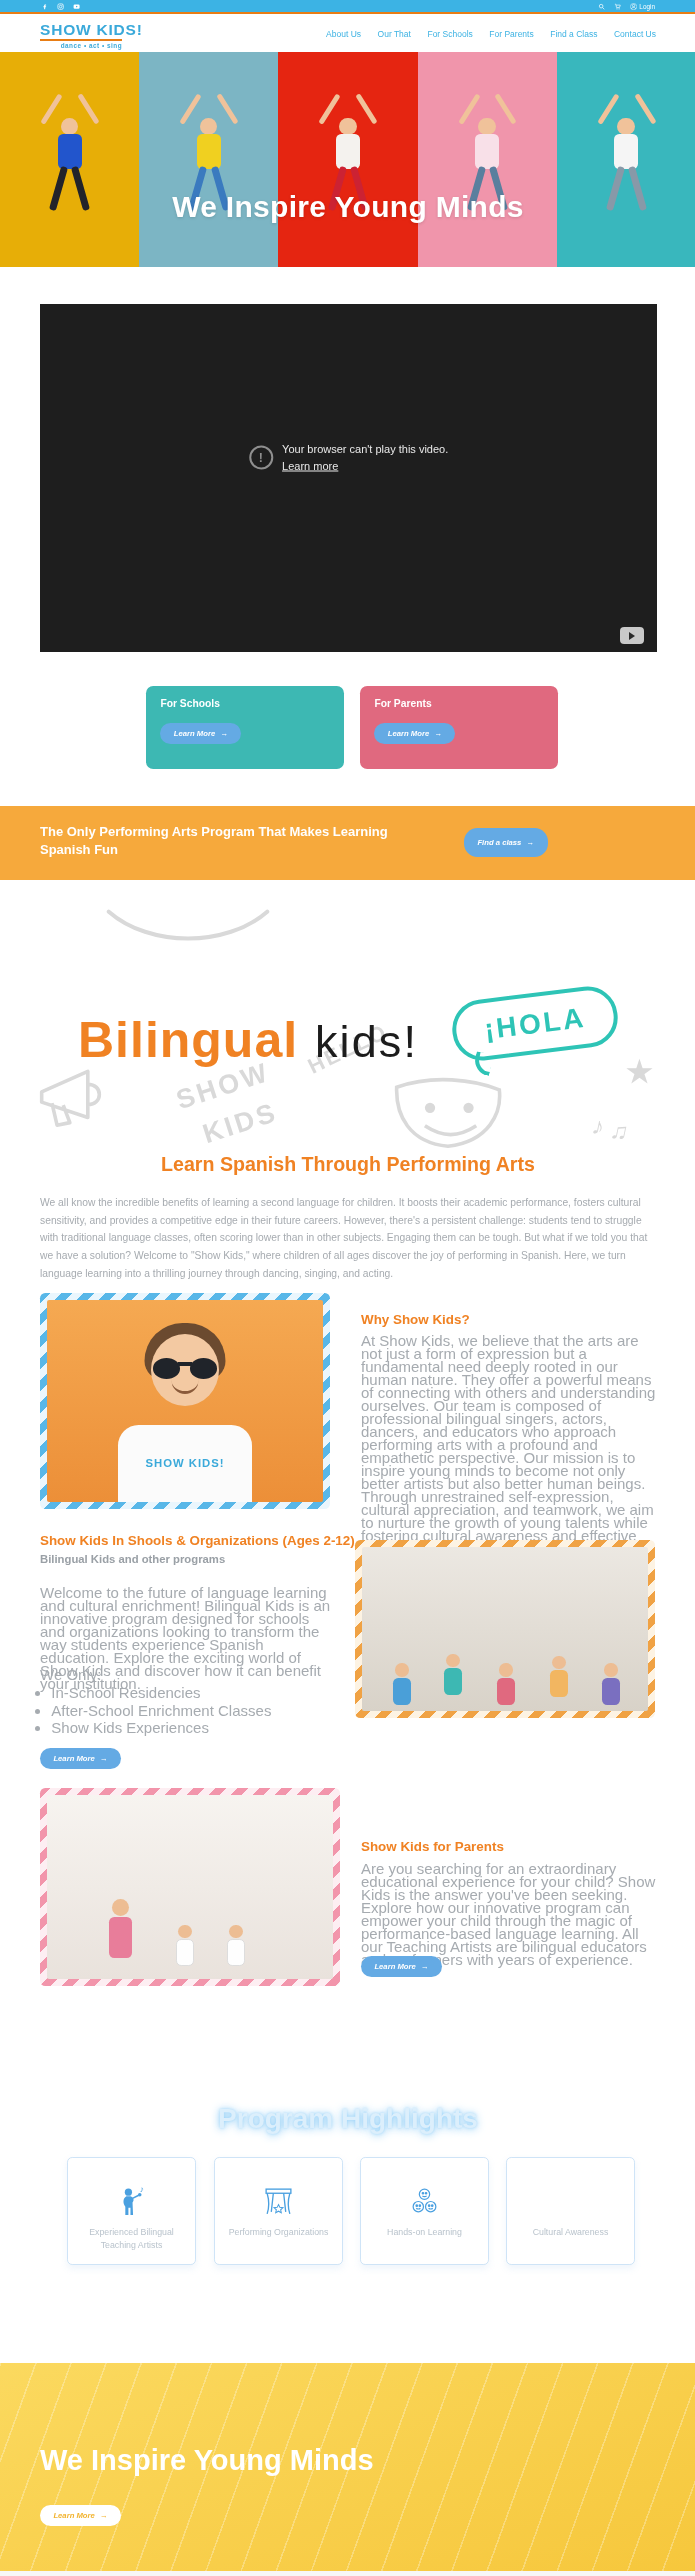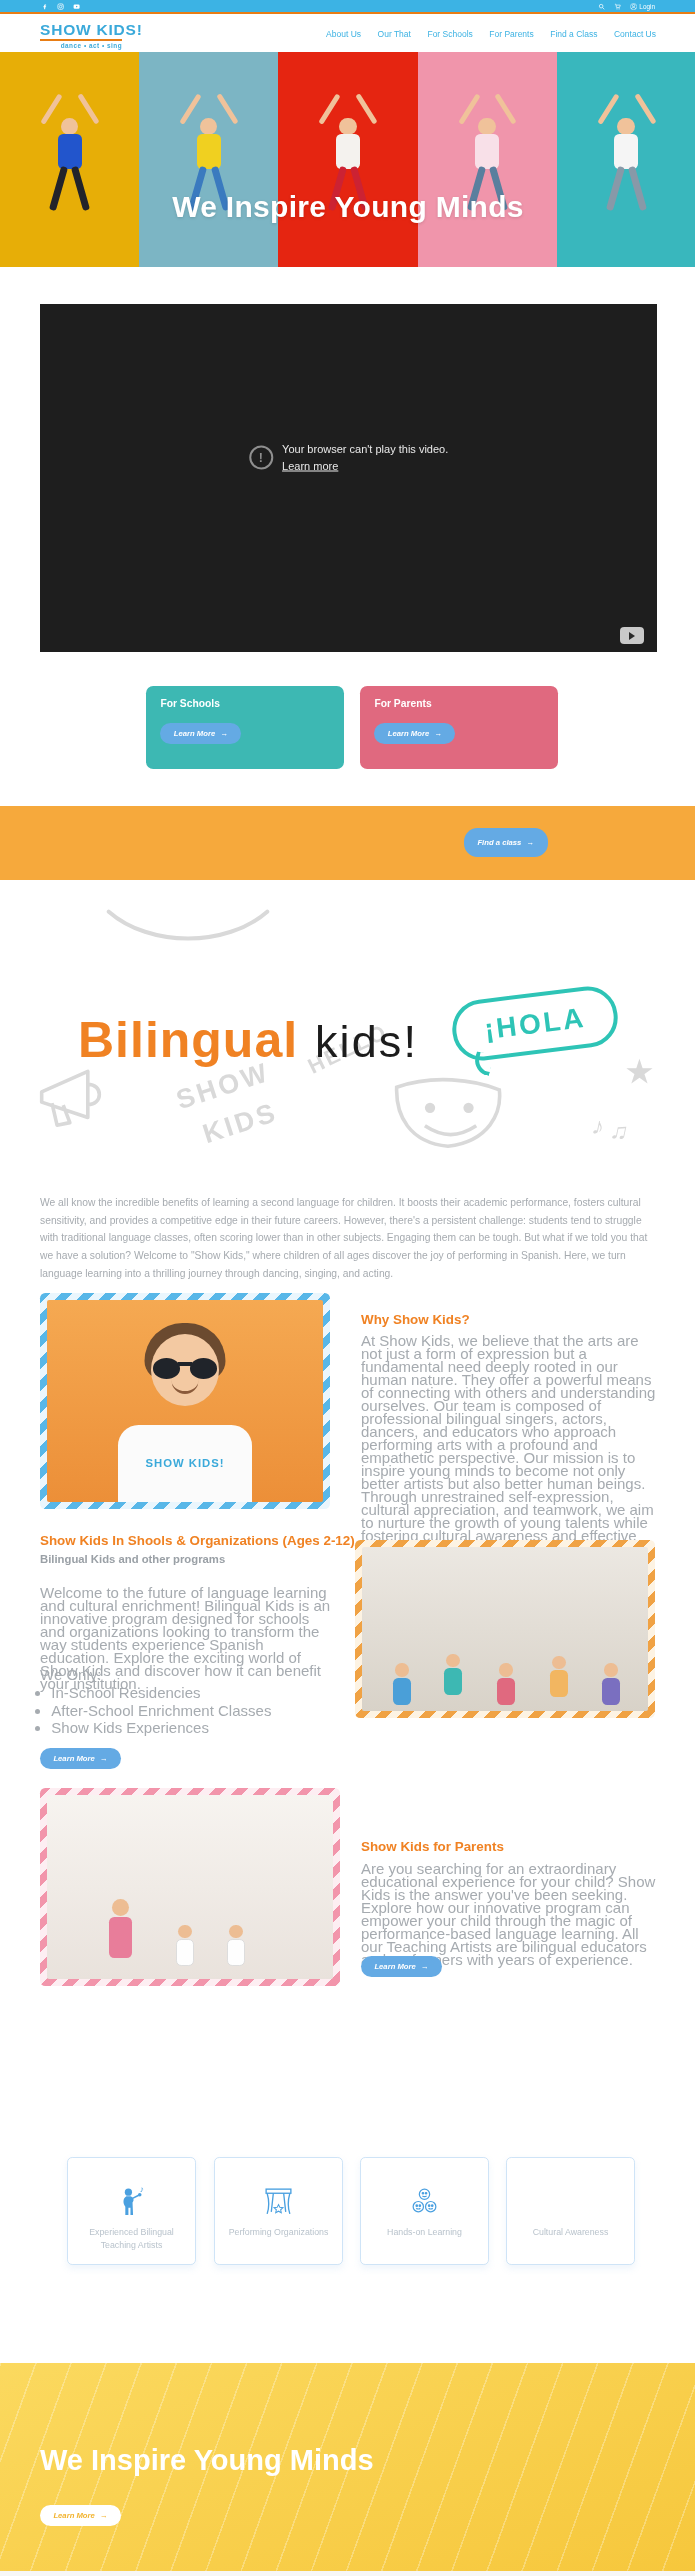--- a/index.html
+++ b/index.html
@@ -259,20 +259,21 @@
   </div>
   <div class="aud-card" style="left:360px; background:#e0697f">
     <div class="title">For Parents</div>
     <button class="pill">
       <span>Learn More</span>
         <span class="arrow">→</span>
     </button>
   </div>
 
   <div class="banner">
+    <div class="text">The Only Performing Arts Program That Makes Learning Spanish Fun</div>
     <button class="pill">
       <span>Find a class</span>
         <span class="arrow">→</span>
     </button>
   </div>
 
   <svg class="doodle" style="left:31px; top:1056px" width="88" height="82" viewBox="0 0 170 160">
     <path d="M20 70 L110 30 L110 120 L20 90 Z M110 55 C140 55 140 95 110 95 M40 92 L50 135 L75 130 L62 96" fill="none" stroke="#d9d9d9" stroke-width="7" stroke-linejoin="round"></path>
   </svg>
   <div class="doodle" style="left:305px; top:1036px; font-size:21.6px; letter-spacing:2.6px; transform:rotate(-26deg)">HELLO</div>
@@ -287,20 +288,21 @@
   <div class="doodle" style="left:626px; top:1054px; font-size:30px">★</div>
   <div class="doodle" style="left:592px; top:1115px; font-size:24px; transform:rotate(12deg)">♪ ♫</div>
   <svg class="doodle" style="left:103px; top:904px" width="170" height="46" viewBox="0 0 330 90">
     <path d="M10 15 C90 85 240 85 320 15" fill="none" stroke="#d9d9d9" stroke-width="8" stroke-linecap="round"></path>
   </svg>
 
   <div class="bilingual-w1">Bilingual</div>
   <div class="bilingual-w2">kids!</div>
   <div class="hola">¡HOLA</div>
 
+  <div class="learn-heading">Learn Spanish Through Performing Arts</div>
   <p class="intro-para">We all know the incredible benefits of learning a second language for children. It boosts their academic performance, fosters cultural sensitivity, and provides a competitive edge in their future careers. However, there's a persistent challenge: students tend to struggle with traditional language classes, often scoring lower than in other subjects. Engaging them can be tough. But what if we told you that we have a solution? Welcome to "Show Kids," where children of all ages discover the joy of performing in Spanish. Here, we turn language learning into a thrilling journey through dancing, singing, and acting.</p>
 
   <div class="photo photo1">
     <div class="inner">
       <div class="sk-hair"></div>
       <div class="sk-head"></div>
       <div class="sk-glasses">
           <i class="l"></i>
           <i class="r"></i>
         </div>
@@ -367,20 +369,21 @@
         </div>
     </div>
   </div>
   <h3 class="sec-h" style="left:361px; top:1839px">Show Kids for Parents</h3>
   <p class="sec-p" style="left:361px; top:1862px; width:301px">Are you searching for an extraordinary educational experience for your child? Show Kids is the answer you've been seeking. Explore how our innovative program can empower your child through the magic of performance-based language learning. All our Teaching Artists are bilingual educators and performers with years of experience.</p>
   <button class="pill btn-abs" style="left:361px; top:1956px">
     <span>Learn More</span>
       <span class="arrow">→</span>
   </button>
 
+  <div class="hl-title">Program Highlights</div>
   <div class="hl-card" style="left:67px">
     <div class="hl-icon">
       <svg width="33" height="33" viewBox="0 0 64 64">
           <circle cx="26" cy="14" r="7" fill="#4aa0e0"></circle>
           <path d="M22 22 C15 26 15 36 20 42 L20 58 L26 58 L26 44 L30 44 L30 58 L35 58 L34 34 C38 30 36 24 30 22 Z" fill="#4aa0e0"></path>
           <line x1="34" y1="26" x2="46" y2="20" stroke="#4aa0e0" stroke-width="3"></line>
           <circle cx="48" cy="19" r="3.4" fill="#4aa0e0"></circle>
           <text x="48" y="14" font-size="16" fill="#4aa0e0">♪</text>
         </svg>
     </div>

